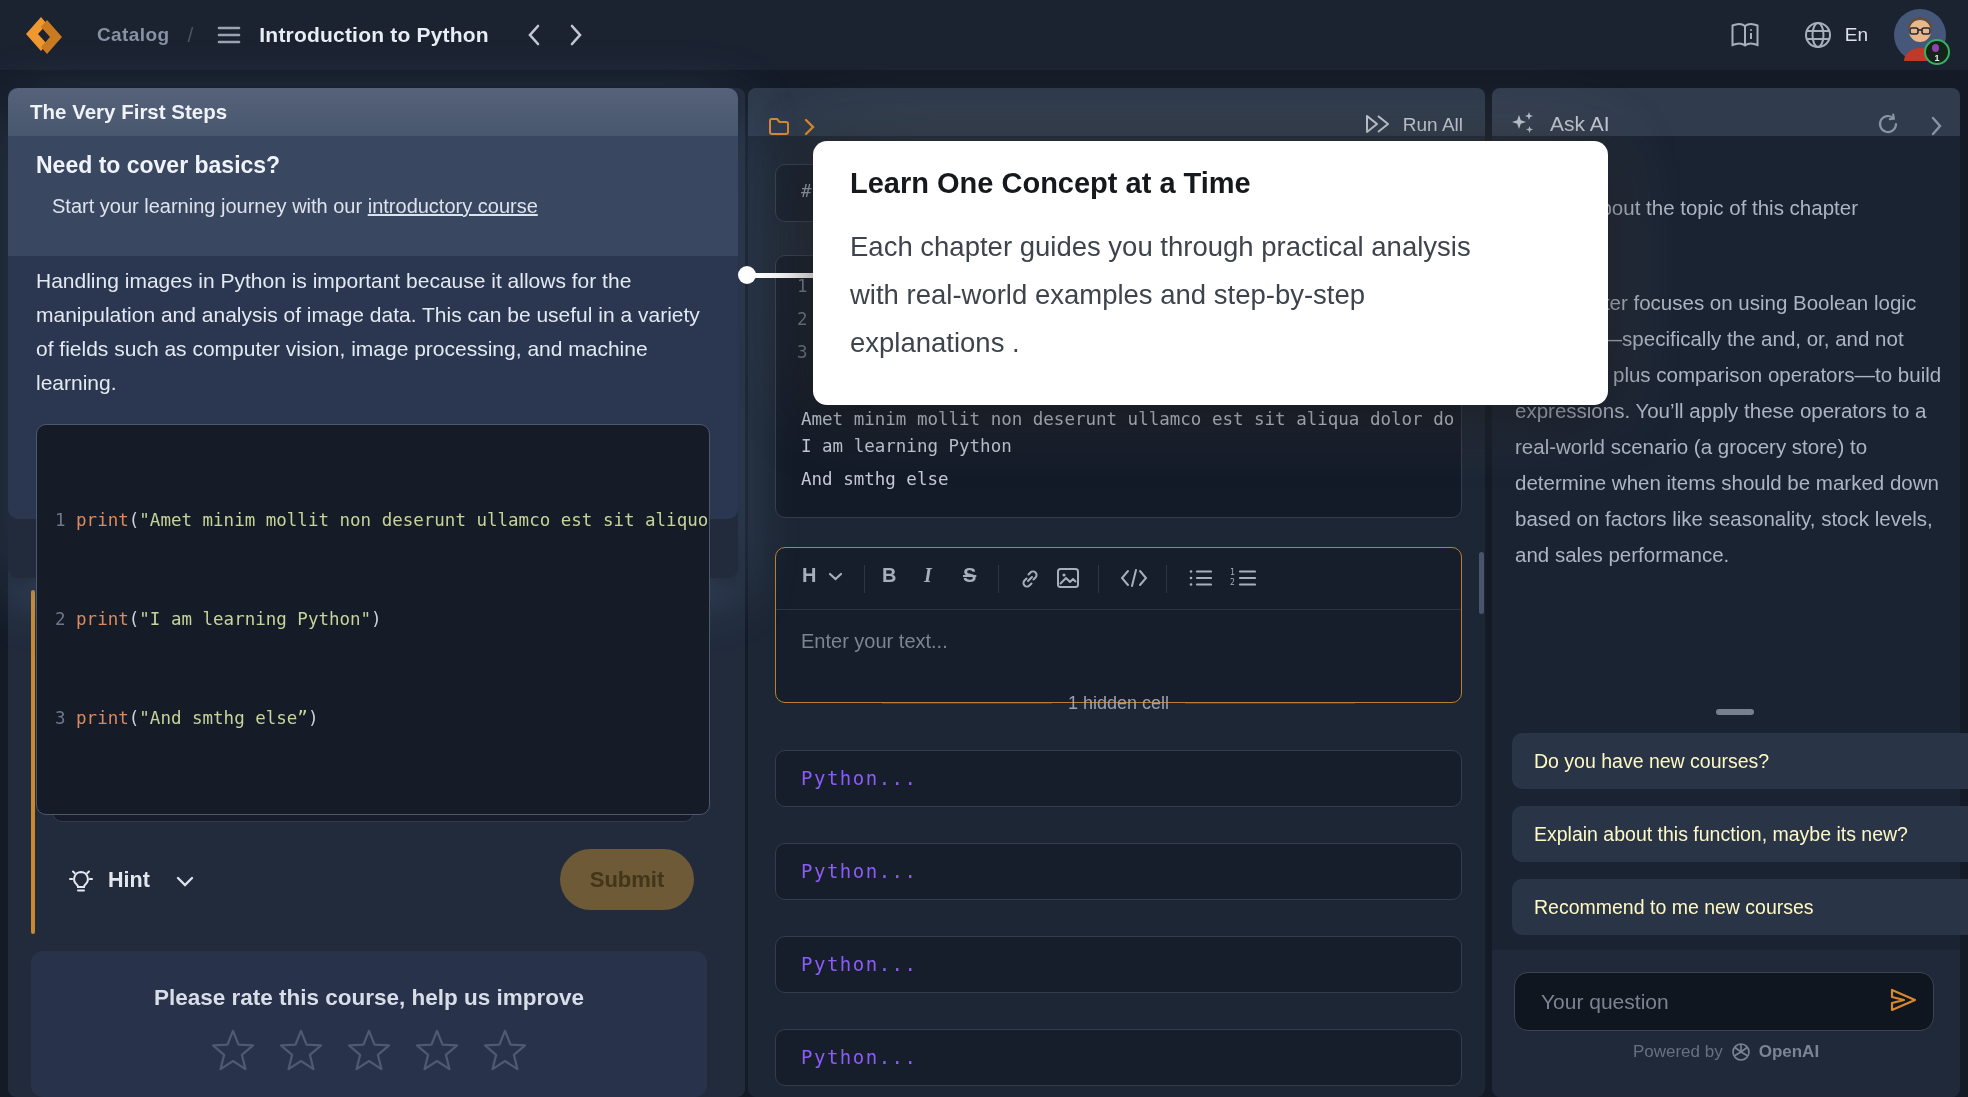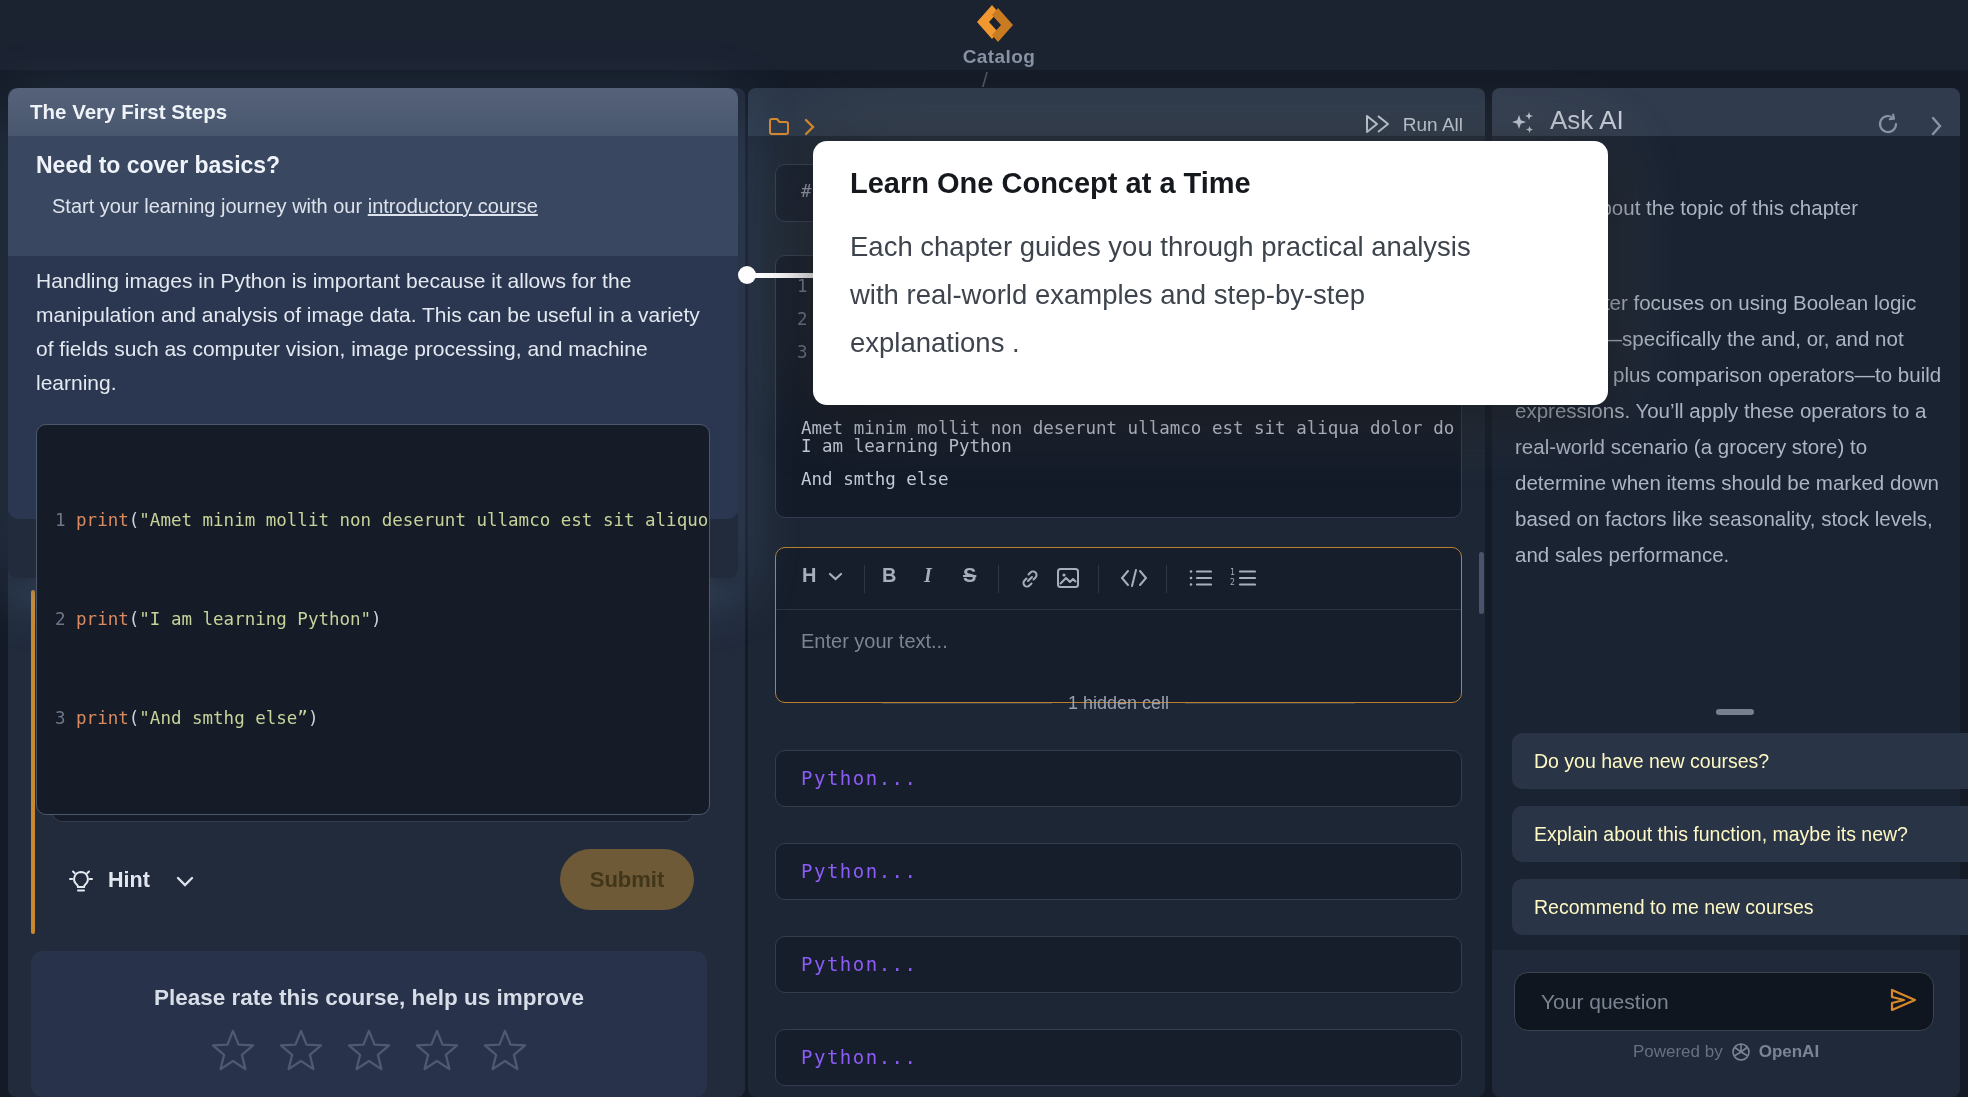--- a/index.html
+++ b/index.html
@@ -1,18 +1,18 @@
 <!DOCTYPE html>
 <html><head>
 <meta charset="utf-8">
 <style>
   html,body{margin:0;padding:0;background:#0e131c;}
   #page{position:relative;width:1968px;height:1097px;overflow:hidden;background:#141b27;
         font-family:"Liberation Sans","DejaVu Sans",sans-serif;color:#dbe1ea;}
-  .abs{position:absolute;flex-direction:column;}
+  .abs{position:absolute;}
   svg{display:block;}
 
   
   #topbar{left:0;top:0;width:1968px;height:70px;background:#1b2230;display:flex;align-items:center;}
   .tb-catalog{font-size:19px;font-weight:700;color:#8792a3;letter-spacing:.4px;cursor:pointer;}
   .tb-slash{font-size:21px;color:#4a5465;margin:0 16px 0 18px;}
   .tb-title{font-size:21px;font-weight:700;color:#e9edf4;letter-spacing:.2px;}
   .tb-icon{display:flex;align-items:center;justify-content:center;cursor:pointer;}
   .tb-lang{font-size:19px;color:#dce1ea;margin-left:12px;cursor:pointer;}
   .avatar-wrap{position:relative;width:52px;height:52px;margin-left:26px;cursor:pointer;}
@@ -266,21 +266,21 @@
     </div>
 
     <div id="md-cell" class="nb-cell">
       <span class="mono"># W</span>
     </div>
 
     <div id="code-cell" class="nb-cell">
       <div class="nb-codeline mono" style="top:14px;"><span class="tok-ln">1 </span><span class="tok-kw">p</span></div>
       <div class="nb-codeline mono" style="top:47px;"><span class="tok-ln">2 </span><span class="tok-kw">p</span></div>
       <div class="nb-codeline mono" style="top:80px;"><span class="tok-ln">3 </span><span class="tok-kw">p</span></div>
-      <div class="nb-out mono" style="top:162px;">Amet minim mollit non deserunt ullamco est sit aliqua dolor do</div>
+      <div class="nb-out mono" style="top:153px;">Amet minim mollit non deserunt ullamco est sit aliqua dolor do</div>
       <div class="nb-out mono" style="top:180px;">I am learning Python</div>
       <div class="nb-out mono" style="top:213px;">And smthg else</div>
     </div>
 
     <div id="editor-box" class="nb-cell">
       <span class="ed-ic" style="left:26px;font-size:20px;font-weight:600;">H</span>
       <span class="ed-ic" style="left:52px;top:24px;">
         <svg width="15" height="9" viewBox="0 0 15 9" fill="none" stroke="#a7afbc" stroke-width="2.2" stroke-linecap="round">
             <polyline points="2,2 7.5,7 13,2"></polyline>
           </svg>
@@ -360,21 +360,21 @@
 
   <div id="col-right" class="abs col">
     <div class="panel-header" style="background:#303b4d;">
       <span class="tb-icon" style="margin-left:18px;">
         <svg width="26" height="26" viewBox="0 0 26 26" fill="#c3cad6">
           <path d="M9 5 L10.8 10.2 L16 12 L10.8 13.8 L9 19 L7.2 13.8 L2 12 L7.2 10.2 Z"></path>
           <path d="M19 2 L20 5 L23 6 L20 7 L19 10 L18 7 L15 6 L18 5 Z"></path>
           <path d="M19.5 16 L20.4 18.6 L23 19.5 L20.4 20.4 L19.5 23 L18.6 20.4 L16 19.5 L18.6 18.6 Z"></path>
         </svg>
       </span>
-      <span style="margin-left:14px;font-size:26px;color:#c7ceda;">Ask AI</span>
+      <span style="margin-left:14px;font-size:21px;color:#c7ceda;">Ask AI</span>
       <span style="flex:1;"></span>
       <span class="tb-icon">
         <svg width="24" height="24" viewBox="0 0 24 24" fill="none" stroke="#8a93a2" stroke-width="2.2" stroke-linecap="round">
           <path d="M20 12 a8 8 0 1 1 -2.4 -5.7"></path>
             <polyline points="17.2,2.6 17.8,6.6 13.8,7.2"></polyline>
         </svg>
       </span>
       <span class="tb-icon" style="margin:0 18px 0 30px;">
         <svg width="12" height="20" viewBox="0 0 12 20" fill="none" stroke="#8a93a2" stroke-width="2.4" stroke-linecap="round">
             <polyline points="3,2 10,10 3,18"></polyline>

